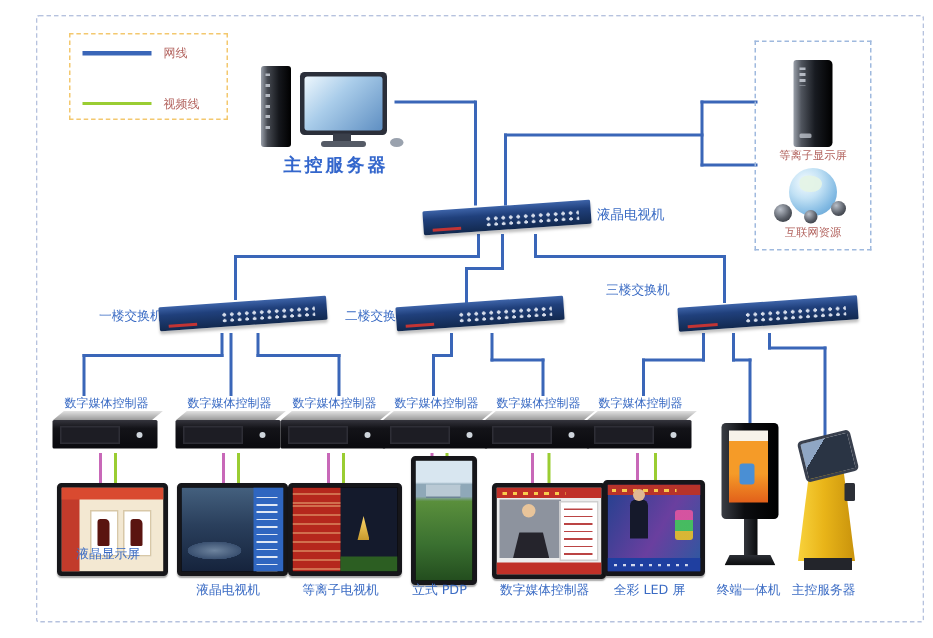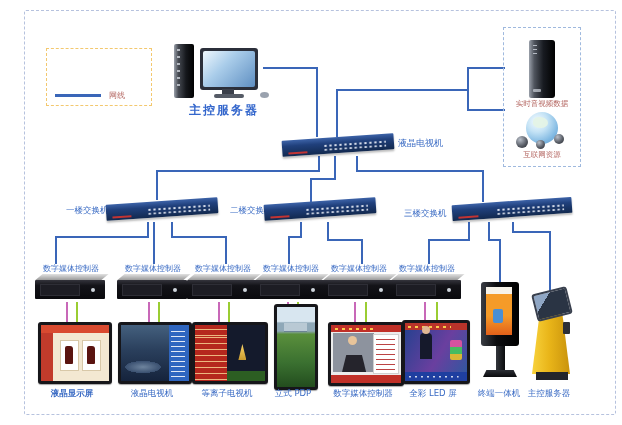--- a/index.html
+++ b/index.html
@@ -4,21 +4,21 @@
 <style>
   html,body{margin:0;padding:0;}
   body{
     width:622px;height:425px;position:relative;background:#ffffff;
     font-family:"DejaVu Sans",sans-serif;overflow:hidden;
   }
   .abs{position:absolute;}
   
   .outer-frame{left:24px;top:10px;width:590px;height:403px;border:1px dashed #b6c2de;border-radius:2px;}
   
-  .legend{left:46px;top:48px;width:106px;height:58px;border:1px dashed #f3c86e;padding:6px 6px 4px 8px;box-sizing:border-box;display:flex;flex-direction:column;justify-content:flex-end;}
+  .legend{left:46px;top:22px;width:106px;height:58px;border:1px dashed #f3c86e;padding:6px 6px 4px 8px;box-sizing:border-box;display:flex;flex-direction:column;justify-content:space-between;}
   .legend-row{display:flex;align-items:center;gap:8px;height:12px;}
   .legend-swatch{width:46px;height:2px;}
   .legend-swatch.thick{height:3px;}
   .legend-label{font-size:8px;color:#b3645f;white-space:nowrap;}
   
   .lbl-blue{color:#3a6bc4;font-size:8.5px;text-align:center;white-space:nowrap;}
   .lbl-red{color:#b3645f;font-size:7.5px;text-align:center;white-space:nowrap;}
   .lbl-big{color:#3366cc;font-size:12px;font-weight:bold;letter-spacing:2px;text-align:center;white-space:nowrap;}
   
   .pc{left:172px;top:42px;width:104px;height:60px;}
@@ -121,20 +121,24 @@
 </style>
 </head>
 <body>
 
 <div class="abs outer-frame"></div>
 
 <div class="abs legend">
   <div class="legend-row">
     <span class="legend-swatch thick" style="background: rgb(58, 102, 184);"></span>
     <span class="legend-label">网线</span>
+  </div>
+  <div class="legend-row">
+    <span class="legend-swatch" style="background: rgb(154, 205, 50);"></span>
+    <span class="legend-label">视频线</span>
   </div>
 </div>
 
 <div id="wires">
     <div style="position: absolute; left: 263px; top: 67px; width: 54px; height: 2px; background: rgb(58, 102, 184);"></div>
     <div style="position: absolute; left: 316px; top: 67px; width: 2px; height: 70px; background: rgb(58, 102, 184);"></div>
     <div style="position: absolute; left: 336px; top: 89px; width: 2px; height: 48px; background: rgb(58, 102, 184);"></div>
     <div style="position: absolute; left: 336px; top: 89px; width: 133px; height: 2px; background: rgb(58, 102, 184);"></div>
     <div style="position: absolute; left: 467px; top: 67px; width: 2px; height: 44px; background: rgb(58, 102, 184);"></div>
     <div style="position: absolute; left: 467px; top: 67px; width: 38px; height: 2px; background: rgb(58, 102, 184);"></div>
@@ -198,21 +202,21 @@
 <div class="abs switch" style="left:282px;top:132px;width:112px;">
   <div class="sw-body">
       <div class="sw-ports"></div>
       <div class="sw-red"></div>
     </div>
 </div>
 <div class="abs lbl-blue" style="left:398px;top:137px;font-size:9px;">液晶电视机</div>
 
 <div class="abs ext-box">
   <div class="srv"></div>
-  <div class="abs lbl-red" style="left:0;top:71px;width:76px;">实时音视频数据</div>
+  <div class="abs lbl-red" style="left:0;top:71px;width:76px;">等离子显示屏</div>
   <div class="globe"></div>
   <div class="orb orb1"></div>
   <div class="orb orb2"></div>
   <div class="orb orb3"></div>
   <div class="abs lbl-red" style="left:0;top:122px;width:76px;">互联网资源</div>
 </div>
 
 <div class="abs lbl-blue" style="left:66px;top:205px;">一楼交换机</div>
 <div class="abs switch" style="left:106px;top:196px;width:112px;">
   <div class="sw-body">
@@ -220,21 +224,21 @@
       <div class="sw-red"></div>
     </div>
 </div>
 <div class="abs lbl-blue" style="left:230px;top:205px;">二楼交换机</div>
 <div class="abs switch" style="left:264px;top:196px;width:112px;">
   <div class="sw-body">
       <div class="sw-ports"></div>
       <div class="sw-red"></div>
     </div>
 </div>
-<div class="abs lbl-blue" style="left:404px;top:208px;">三楼交换机</div>
+<div class="abs lbl-blue" style="left:404px;top:188px;">三楼交换机</div>
 <div class="abs switch" style="left:452px;top:196px;width:120px;">
   <div class="sw-body">
       <div class="sw-ports"></div>
       <div class="sw-red"></div>
     </div>
 </div>
 
 <div class="abs lbl-blue" style="left:35px;top:263px;width:72px;font-size:8px;">数字媒体控制器</div>
 <div class="abs ctrl" style="left:35px;top:274px;">
     <div class="ctrl-top"></div>
@@ -301,20 +305,20 @@
     <div class="k1-stand"></div>
     <div class="k1-base"></div>
 </div>
 <div class="abs kiosk2">
   <div class="k2-body"></div>
     <div class="k2-screen"></div>
     <div class="k2-slot"></div>
     <div class="k2-base"></div>
 </div>
 
-<div class="abs lbl-blue" style="left:37px;top:388px;width:70px;font-weight:bold;">液晶显示屏</div>
+<div class="abs lbl-blue" style="left:37px;top:364px;width:70px;">液晶显示屏</div>
 <div class="abs lbl-blue" style="left:117px;top:388px;width:70px;">液晶电视机</div>
 <div class="abs lbl-blue" style="left:187px;top:388px;width:80px;">等离子电视机</div>
 <div class="abs lbl-blue" style="left:258px;top:388px;width:70px;">立式 PDP</div>
 <div class="abs lbl-blue" style="left:323px;top:388px;width:80px;">数字媒体控制器</div>
 <div class="abs lbl-blue" style="left:398px;top:388px;width:70px;text-align:center;">全彩 LED 屏</div>
 <div class="abs lbl-blue" style="left:464px;top:388px;width:70px;">终端一体机</div>
 <div class="abs lbl-blue" style="left:514px;top:388px;width:70px;">主控服务器</div>
 
 </body></html>

